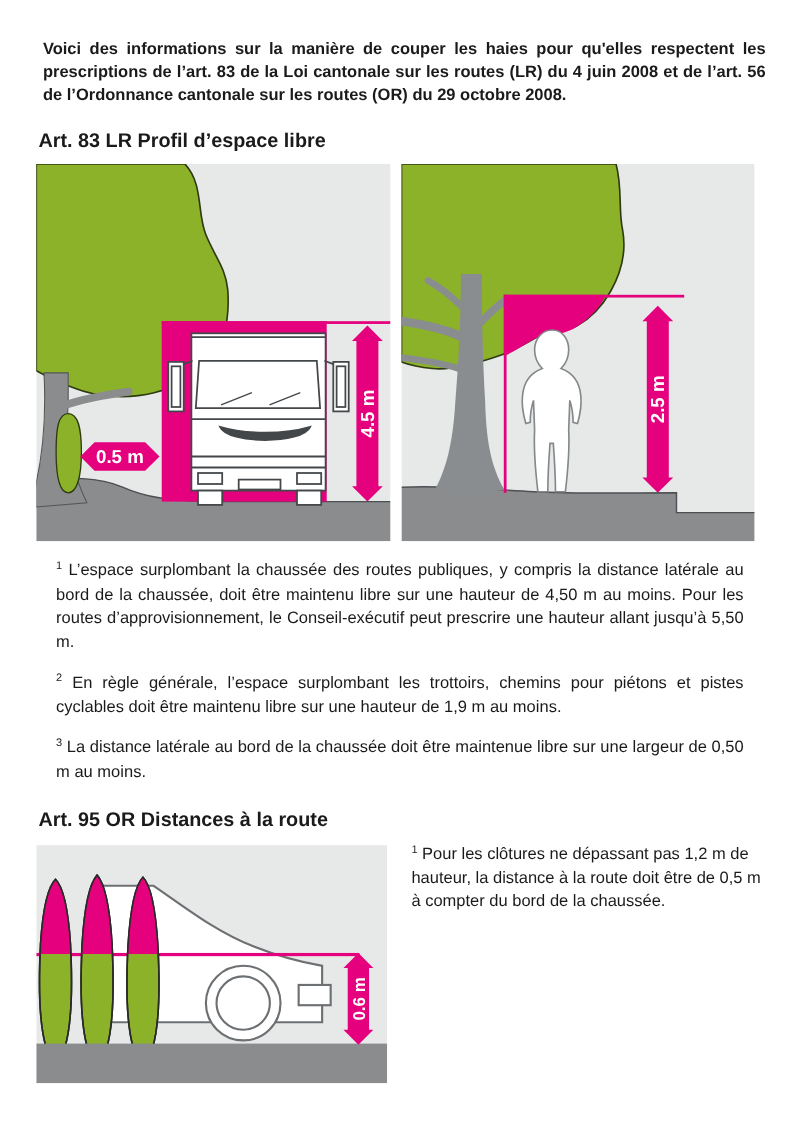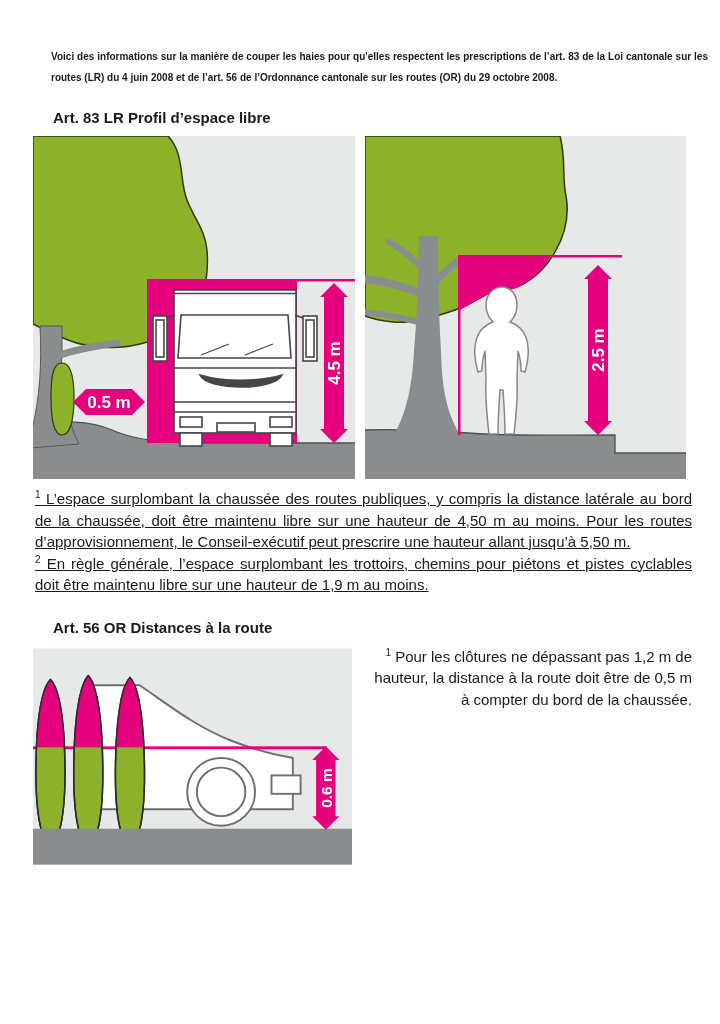--- a/index.html
+++ b/index.html
@@ -2,35 +2,35 @@
 <html><head>
 <meta charset="utf-8">
 <style>
   html,body{margin:0;padding:0;}
   body{
     width:720px;height:1024px;background:#ffffff;overflow:hidden;
     font-family:"Liberation Sans",sans-serif;color:#1a1a1a;
   }
   .content{padding:30px 28px 0 35px;}
   .intro{
-    font-weight:bold;font-size:10px;line-height:21px;width:657px;
-    margin:16px;text-align:justify;
+    font-weight:bold;font-size:15px;line-height:21px;width:657px;
+    margin:4px;text-align:justify;
   }
   .sec-heading{
-    font-size:15px;font-weight:bold;margin:21px 0 0 18px;
+    font-size:18px;font-weight:bold;margin:21px 0 0 0;
   }
   .fig-row{display:flex;gap:10px;margin:10px 0 0 -2px;}
   .fig-row svg{display:block;}
   .notes{margin-top:9px;font-size:15px;line-height:21.5px;width:657px;text-align:justify;}
-  .notes p{margin:0;text-decoration:underline;}
+  .notes p{margin:16px;}
   sup{font-size:10px;line-height:0;}
   .sec-heading.second{margin-top:23px;}
   .row2{display:flex;gap:22px;margin:9px 0 0 -2px;align-items:flex-start;}
   .col2{font-size:15px;line-height:21.5px;width:328px;padding-top:1px;}
-  .col2 p{margin:0;text-align:right;}
+  .col2 p{margin:0;}
   .meas-text{font-weight:bold;fill:#ffffff;}
 </style>
 </head>
 <body>
 
 <div class="content">
 
   <p class="intro">Voici des informations sur la manière de couper les haies pour qu'elles respectent les prescriptions de l’art. 83 de la Loi cantonale sur les routes (LR) du 4 juin 2008 et de l’art. 56 de l’Ordonnance cantonale sur les routes (OR) du 29 octobre 2008.</p>
 
   <div class="sec-heading">Art. 83 LR Profil d’espace libre</div>
@@ -106,23 +106,24 @@
       <path d="M137,151 C146,151 152,159 152,169 C152,176 149,182 145,186 C156,190 162,199 163,211 C164,220 162,229 160,236 L156,235 C156,228 155,221 153,215 L152,242 C153,262 151,281 149,298 L140,298 C140,284 139,268 138,254 L135,254 C134,268 133,284 133,298 L124,298 C122,281 120,262 121,242 L120,215 C118,221 117,228 117,235 L113,236 C111,229 109,220 110,211 C111,199 117,190 128,186 C124,182 121,176 121,169 C121,159 128,151 137,151 Z" fill="#ffffff" stroke="#85888b" stroke-width="1.5"></path>
 
       <path d="M233,129 L247,143 L243,143 L243,285 L247,285 L233,299 L219,285 L223,285 L223,143 L219,143 Z" fill="#e5007d"></path>
       <text class="meas-text" font-size="17" text-anchor="middle" transform="rotate(-90 233 214)" x="233" y="220">2.5 m</text>
     </svg>
   </div>
 
   <div class="notes">
     <p><sup>1</sup> <span>L’espace surplombant la chaussée des routes publiques, y compris la distance latérale au bord de la chaussée, doit être maintenu libre sur une hauteur de 4,50 m au moins. Pour les routes d’approvisionnement, le Conseil-exécutif peut prescrire une hauteur allant jusqu’à 5,50 m.</span></p>
     <p><sup>2</sup> <span>En règle générale, l’espace surplombant les trottoirs, chemins pour piétons et pistes cyclables doit être maintenu libre sur une hauteur de 1,9 m au moins.</span></p>
+    <p><sup>3</sup> <span>La distance latérale au bord de la chaussée doit être maintenue libre sur une largeur de 0,50 m au moins.</span></p>
   </div>
 
-  <div class="sec-heading second">Art. 56 OR Distances à la route</div>
+  <div class="sec-heading second">Art. 95 OR Distances à la route</div>
 
   <div class="row2">
 
     <svg width="329" height="223" viewBox="0 0 329 223">
       <defs>
         <clipPath id="hedgeTops">
           <path d="M18,32 C26,40 30,62 32,92 C34,130 33,168 27,189 L9,189 C3,168 2,130 4,92 C6,62 10,40 18,32 Z"></path>
           <path d="M57,28 C65,37 69,60 71,92 C73,132 72,170 66,190 L48,190 C42,170 41,132 43,92 C45,60 49,37 57,28 Z"></path>
           <path d="M100,30 C108,38 112,62 114,94 C116,132 115,170 109,190 L91,190 C85,170 84,132 86,94 C88,62 92,38 100,30 Z"></path>
         </clipPath>

